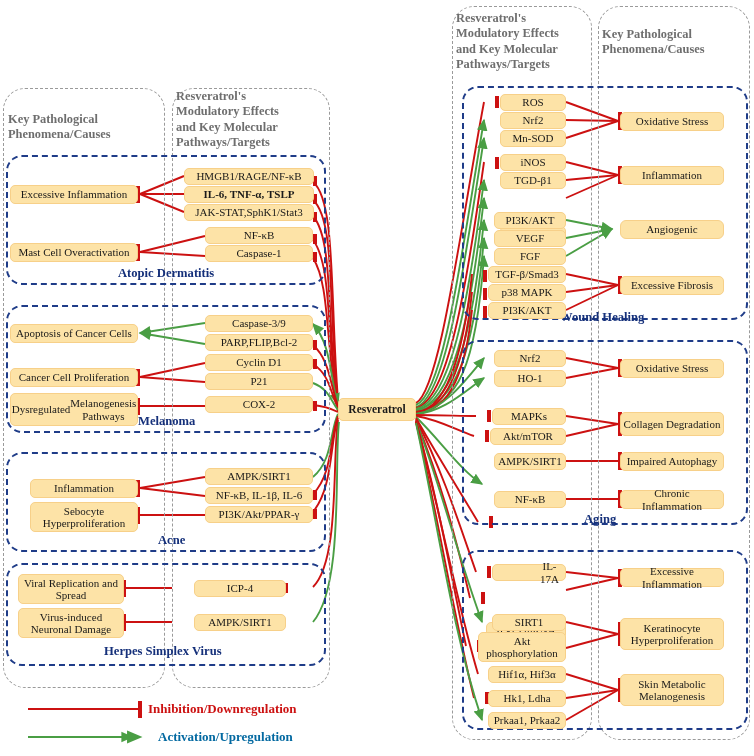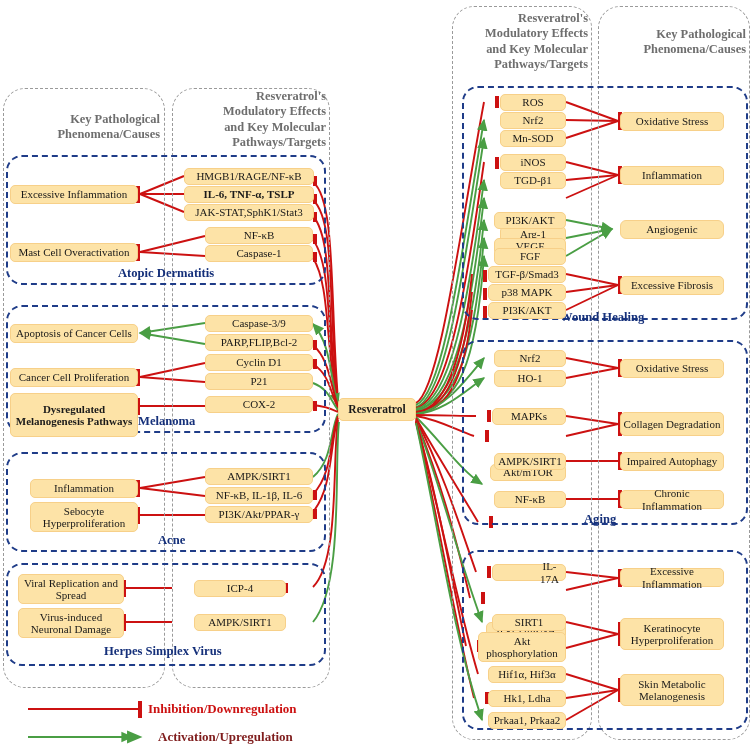--- a/index.html
+++ b/index.html
@@ -1,29 +1,29 @@
 <!DOCTYPE html>
 <html><head>
 <meta charset="utf-8">
 <style>
   html,body{margin:0;padding:0;background:#fff;}
   body{font-family:"Liberation Serif", serif;}
   #canvas{position:relative;width:754px;height:756px;overflow:hidden;background:#fff;}
   svg#wires{position:absolute;left:0;top:0;width:754px;height:756px;pointer-events:none;}
   .outer{position:absolute;border:1.4px dashed #9a9a9a;border-radius:22px;box-sizing:border-box;}
   .dis{position:absolute;border:2px dashed #1f3c88;border-radius:16px;box-sizing:border-box;}
-  .hdr{position:absolute;text-align:right;color:#6e6e6e;font-weight:bold;font-size:12.4px;line-height:15.4px;}
+  .hdr{position:absolute;text-align:left;color:#6e6e6e;font-weight:bold;font-size:12.4px;line-height:15.4px;}
   .dislab{position:absolute;color:#15307a;font-weight:bold;font-size:12.6px;white-space:nowrap;}
   .box{position:absolute;background:#fde3a7;border:1px solid #f7d089;border-radius:5px;
        display:flex;align-items:center;justify-content:center;text-align:center;
        font-size:11px;line-height:12.2px;color:#1a1a1a;box-sizing:border-box;padding:0 2px;}
   .box.two{line-height:12.4px;}
   .legend{position:absolute;font-weight:bold;font-size:13px;white-space:nowrap;}
   .lg-red{color:#cc1111;}
-  .lg-green{color:#7f1d1d;font-family:Liberation Serif, serif;}
+  .lg-green{color:#0369a1;font-family:Liberation Serif, serif;}
 </style>
 </head>
 <body>
 
 <div id="canvas">
 
   <svg id="wires" viewBox="0 0 754 756">
     <defs>
       <marker id="ah-g" viewBox="0 0 10 10" refX="8" refY="5" markerWidth="7" markerHeight="7" orient="auto-start-reverse">
         <path d="M0,1 L9,5 L0,9 z" fill="#4a9e44"></path>
@@ -227,21 +227,21 @@
   <div class="dis" style="left:462px;top:550px;width:286px;height:180px;"></div>
   <div class="dislab" style="left:577px;top:716px;margin-top:40px;">Psoriasis</div>
 
   <div class="box" style="left:338px;top:398px;width:78px;height:23px;font-weight:bold;font-size:11.5px;">Resveratrol</div>
 
   <div class="box" style="left:10px;top:185px;width:128px;height:19px;">Excessive Inflammation</div>
   <div class="box" style="left:10px;top:243px;width:128px;height:19px;">Mast Cell Overactivation</div>
 
   <div class="box" style="left:10px;top:324px;width:128px;height:19px;">Apoptosis of Cancer Cells</div>
   <div class="box" style="left:10px;top:368px;width:128px;height:19px;">Cancer Cell Proliferation</div>
-  <div class="box two" style="left:10px;top:393px;width:128px;height:44px;flex-direction:column;font-weight:bold;">
+  <div class="box two" style="left:10px;top:393px;width:128px;height:33px;flex-direction:row;">
     <span>Dysregulated</span>
     <span>Melanogenesis Pathways</span>
   </div>
 
   <div class="box" style="left:30px;top:479px;width:108px;height:19px;">Inflammation</div>
   <div class="box two" style="left:30px;top:502px;width:108px;height:30px;flex-direction:column;">
     <span>Sebocyte</span>
     <span>Hyperproliferation</span>
   </div>
 
@@ -273,30 +273,30 @@
   <div class="box" style="left:194px;top:580px;width:92px;height:17px;">ICP-4</div>
   <div class="box" style="left:194px;top:614px;width:92px;height:17px;">AMPK/SIRT1</div>
 
   <div class="box" style="left:500px;top:94px;width:66px;height:17px;">ROS</div>
   <div class="box" style="left:500px;top:112px;width:66px;height:17px;">Nrf2</div>
   <div class="box" style="left:500px;top:130px;width:66px;height:17px;">Mn-SOD</div>
   <div class="box" style="left:500px;top:154px;width:66px;height:17px;">iNOS</div>
   <div class="box" style="left:500px;top:172px;width:66px;height:17px;">TGD-β1</div>
   <div class="box" style="left:500px;top:190px;width:66px;height:17px;margin-top:36px;">Arg-1</div>
   <div class="box" style="left:494px;top:212px;width:72px;height:17px;">PI3K/AKT</div>
-  <div class="box" style="left:494px;top:230px;width:72px;height:17px;margin-top:8px;">VEGF</div>
+  <div class="box" style="left:494px;top:230px;width:72px;height:17px;">VEGF</div>
   <div class="box" style="left:494px;top:248px;width:72px;height:17px;">FGF</div>
   <div class="box" style="left:488px;top:266px;width:78px;height:17px;">TGF-β/Smad3</div>
   <div class="box" style="left:488px;top:284px;width:78px;height:17px;">p38 MAPK</div>
   <div class="box" style="left:488px;top:302px;width:78px;height:17px;">PI3K/AKT</div>
 
   <div class="box" style="left:494px;top:350px;width:72px;height:17px;">Nrf2</div>
   <div class="box" style="left:494px;top:370px;width:72px;height:17px;">HO-1</div>
   <div class="box" style="left:492px;top:408px;width:74px;height:17px;">MAPKs</div>
-  <div class="box" style="left:490px;top:428px;width:76px;height:17px;margin-top:36px;">Akt/mTOR</div>
+  <div class="box" style="left:490px;top:428px;width:76px;height:17px;">Akt/mTOR</div>
   <div class="box" style="left:494px;top:453px;width:72px;height:17px;">AMPK/SIRT1</div>
   <div class="box" style="left:494px;top:491px;width:72px;height:17px;">NF-κB</div>
 
   <div class="box" style="left:492px;top:564px;width:74px;height:17px;padding-left:43px;">IL-17A</div>
   <div class="box" style="left:486px;top:582px;width:80px;height:17px;margin-top:40px;">IL-19 mRNA</div>
   <div class="box" style="left:492px;top:614px;width:74px;height:17px;">SIRT1</div>
   <div class="box two" style="left:478px;top:632px;width:88px;height:30px;flex-direction:column;">
     <span>Akt</span>
     <span>phosphorylation</span>
   </div>

